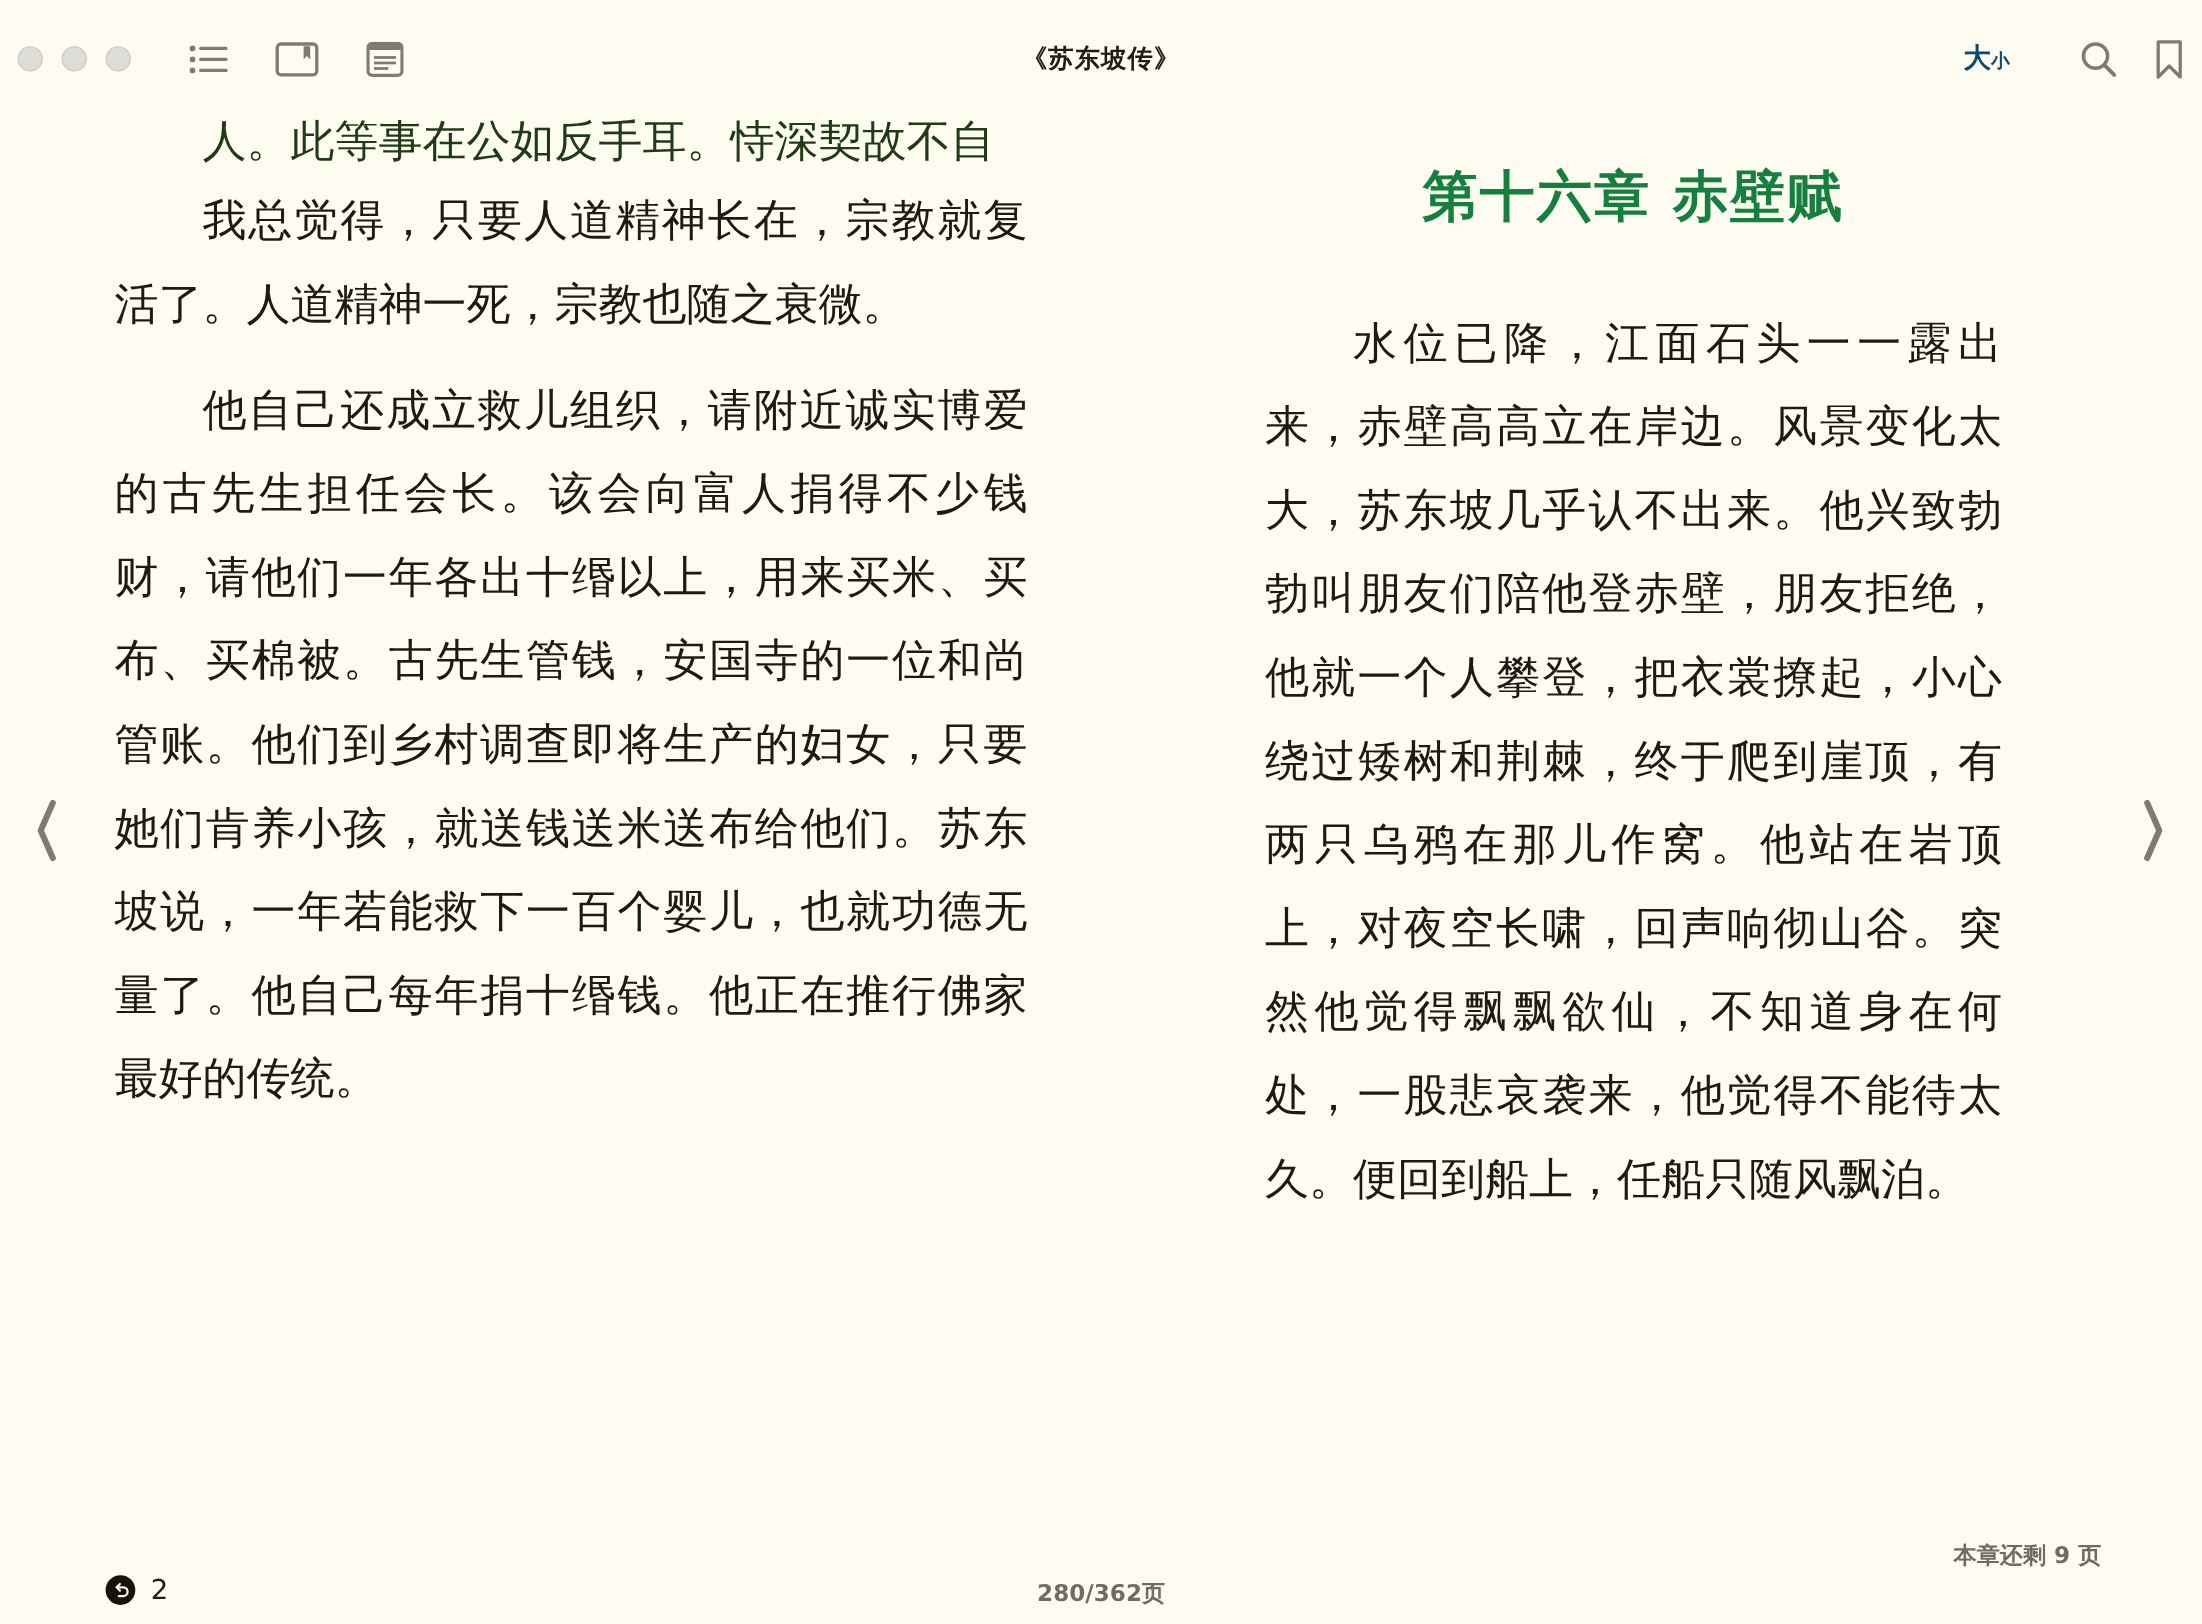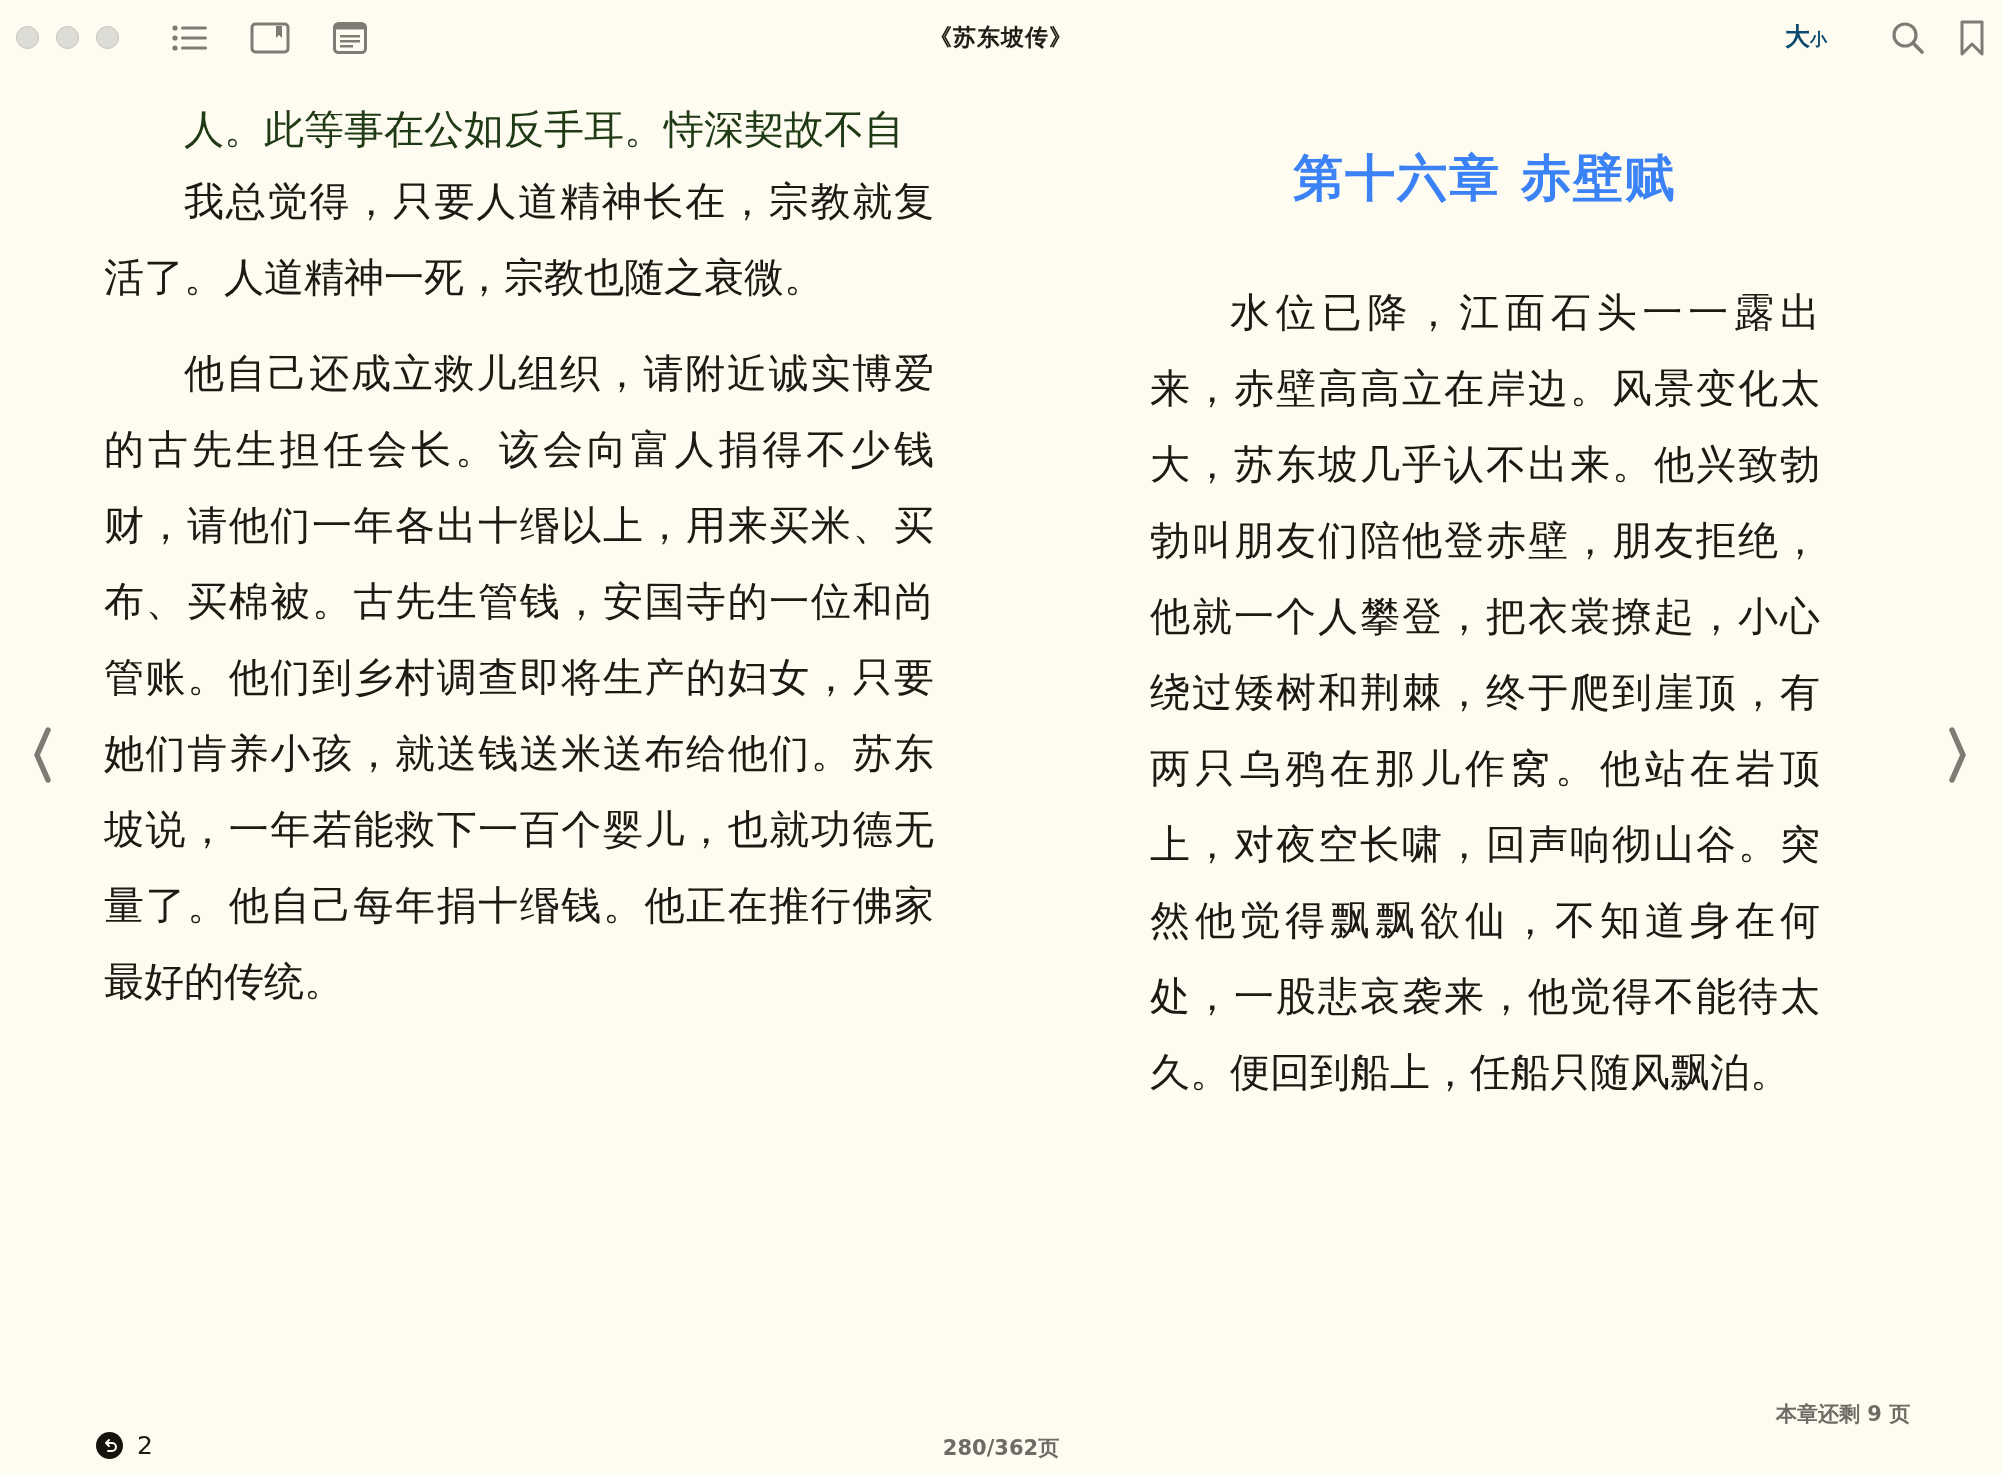--- a/index.html
+++ b/index.html
@@ -5,40 +5,40 @@
     html, body {
       margin: 0; padding: 0;
       width: 2002px; height: 1476px;
       background: #fefcf0;
       overflow: hidden;
       font-family: "DejaVu Sans", "Liberation Sans", sans-serif;
     }
     .window { position: relative; width: 2002px; height: 1476px; background: #fefcf0; }
 
     
-    .titlebar { position: absolute; left: 0; top: 0; width: 2002px; height: 76px; }
+    .titlebar { position: absolute; left: 0; top: 16px; width: 2002px; height: 76px; }
     .traffic { position: absolute; top: 26px; width: 23px; height: 23px; border-radius: 50%;
       background: #dddcd6; border: 1px solid #c6c5be; box-sizing: border-box; }
     .tb-icon { position: absolute; top: 18px; width: 40px; height: 40px; display: flex;
       align-items: center; justify-content: center; cursor: pointer; }
     .book-title { position: absolute; left: 0; right: 0; top: 22px; text-align: center;
       font-size: 23px; font-weight: bold; color: #1e1c14; letter-spacing: 1px; }
     .size-btn { position: absolute; left: 1785px; top: 20px; color: #0c4a6e; font-weight: bold; cursor: pointer; font-family: Liberation Mono, monospace; }
     .size-btn .big { font-size: 25px; }
     .size-btn .small { font-size: 17px; }
 
     
     .page { position: absolute; top: 0; }
     .page-left { left: 104px; width: 830px; }
     .page-right { left: 1150px; width: 670px; }
     .para { font-size: 40px; line-height: 76px; color: #1c1a12; text-align: justify;
       text-justify: inter-character; margin: 0; }
     .indent { text-indent: 80px; font-family: Liberation Mono, monospace; }
     .quote { color: #1f3a14; padding-left: 80px; }
-    .chapter-title { font-size: 50px; font-weight: bold; color: #3b82f6; text-align: center;
+    .chapter-title { font-size: 50px; font-weight: bold; color: #15803d; text-align: center;
       margin: 0; letter-spacing: 2px; }
 
     
     .nav-arrow { position: absolute; top: 720px; width: 40px; height: 70px; cursor: pointer; }
 
     
     .footer-left { position: absolute; left: 96px; top: 1431px; display: flex; align-items: center; gap: 14px; }
     .footer-left .badge { width: 27px; height: 27px; border-radius: 50%; background: #15130c;
       display: flex; align-items: center; justify-content: center; }
     .footer-left .count { font-size: 25px; color: #1c1a12; }

